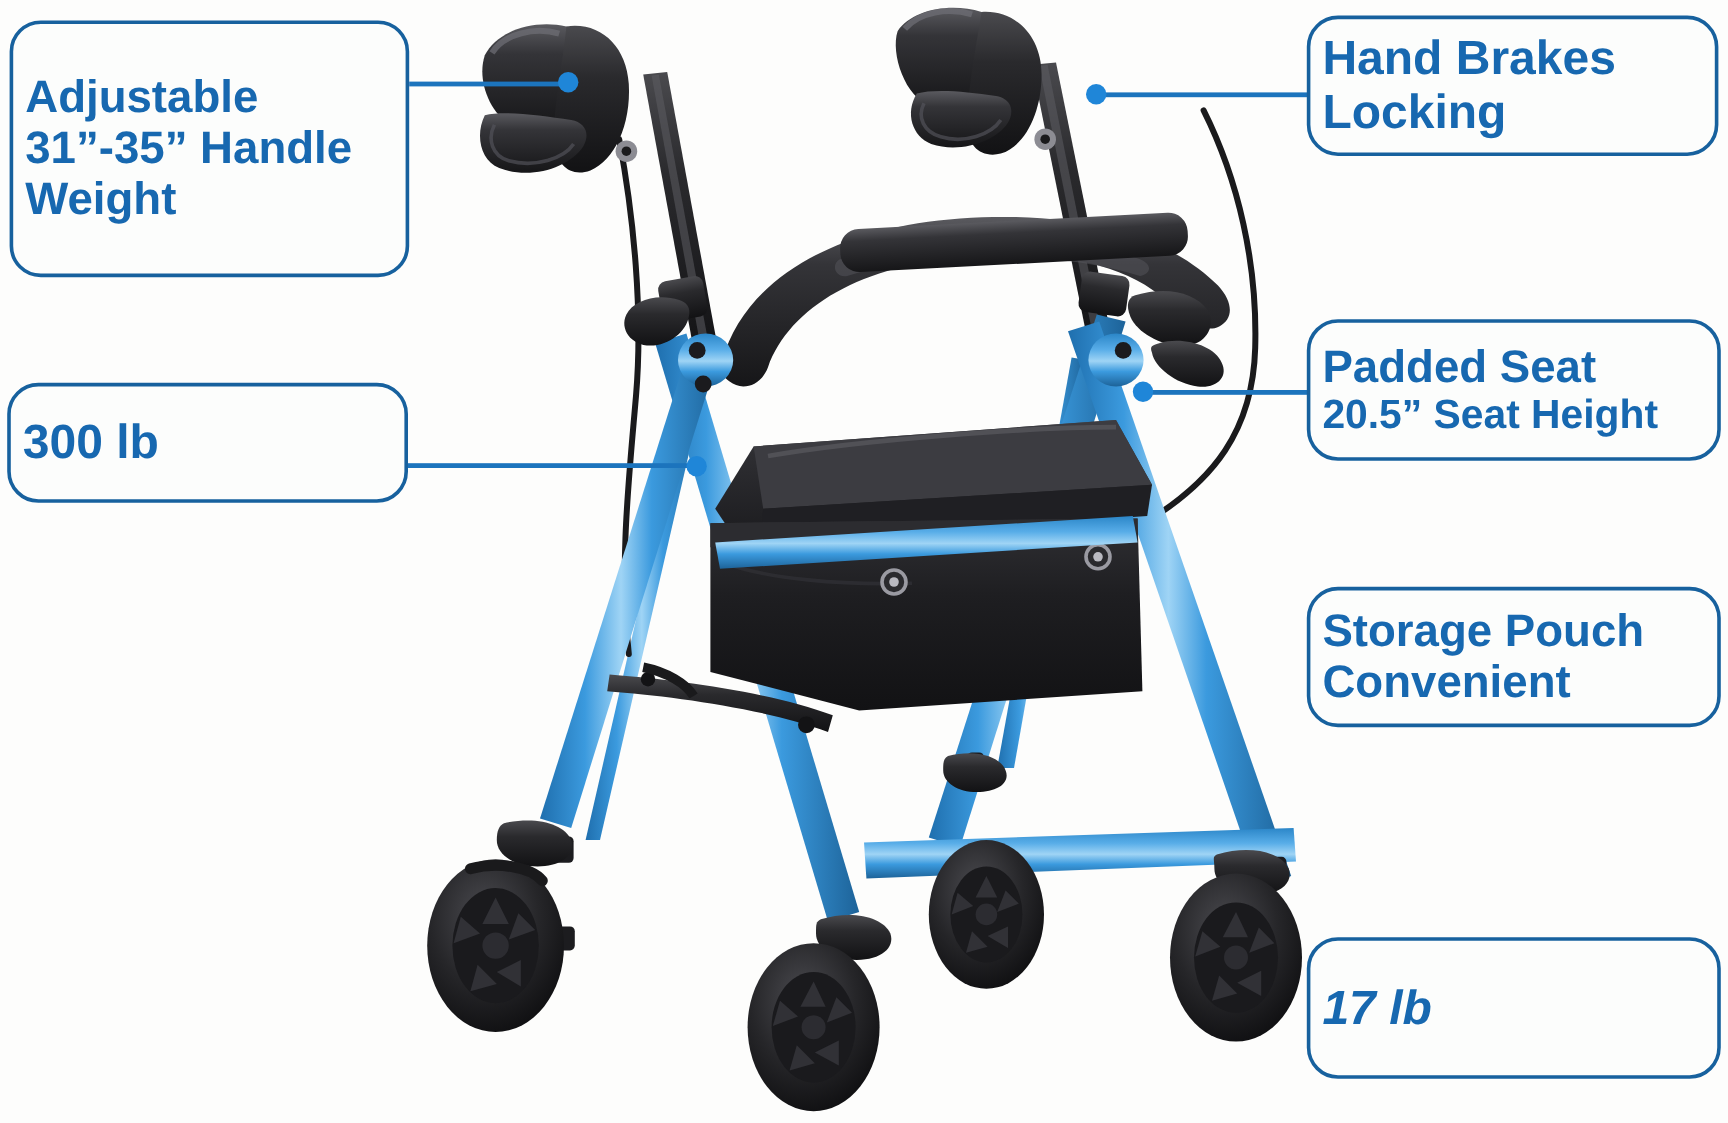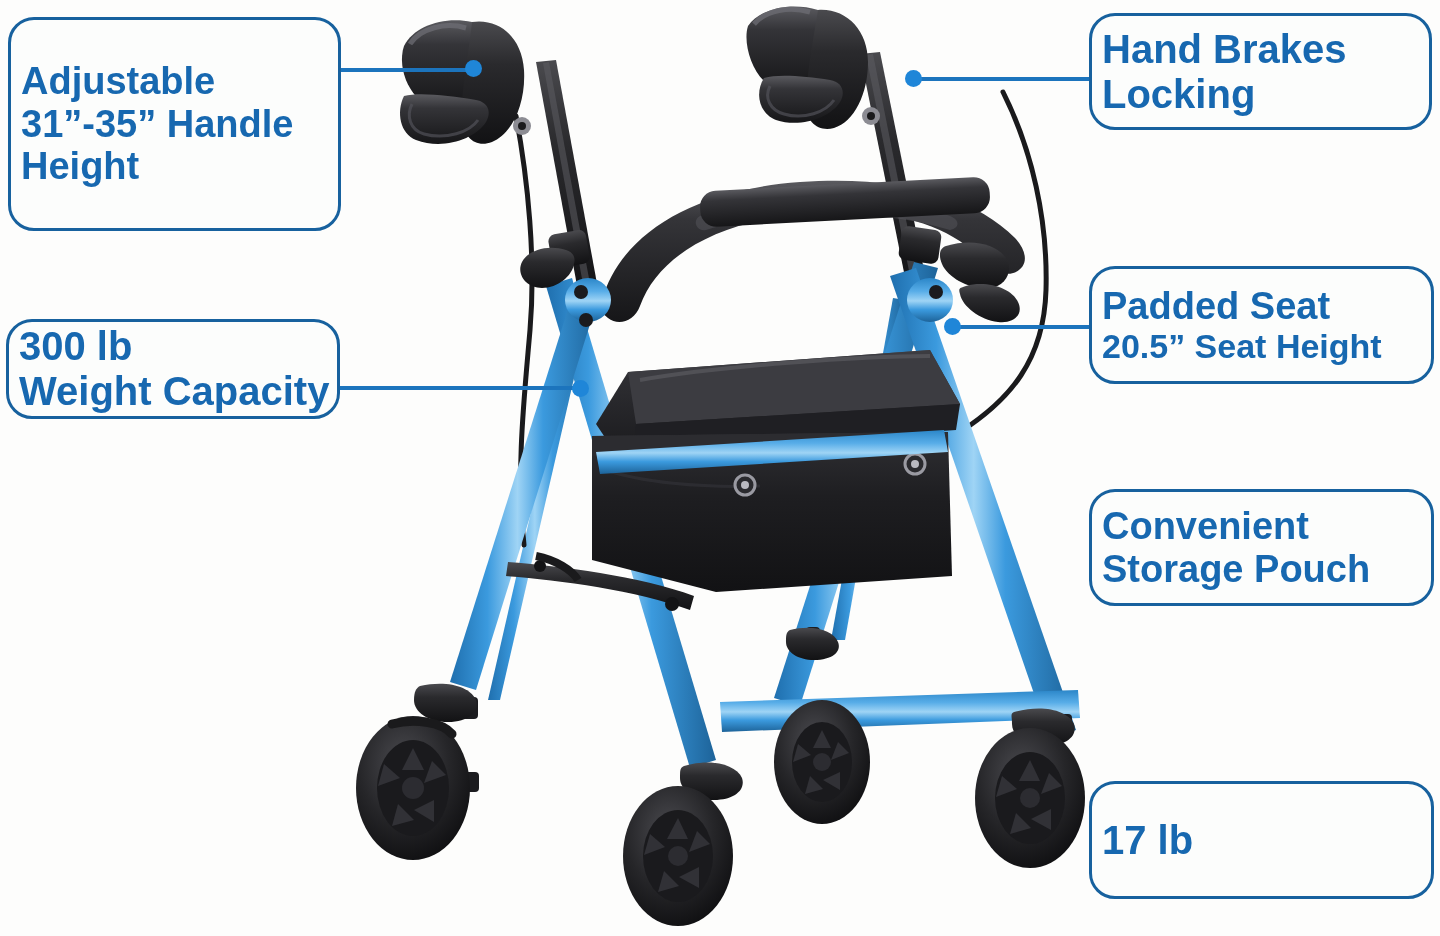--- a/index.html
+++ b/index.html
@@ -52,21 +52,21 @@
   #c-brakes .ln   { font-size: 40px; }
 
   #c-seat         { left: 1089px; top: 266px; width: 345px; height: 118px; }
   #c-seat .ln.bold  { font-size: 38px; }
   #c-seat .ln.light { font-size: 34px; }
 
   #c-pouch        { left: 1089px; top: 489px; width: 345px; height: 117px; }
   #c-pouch .ln    { font-size: 38px; }
 
   #c-prodweight   { left: 1089px; top: 781px; width: 345px; height: 118px; }
-  #c-prodweight .ln { font-size: 40px; }
+  #c-prodweight .ln { font-size: 40px; font-style: italic; }
 
   
   .leader {
     position: absolute;
     background: #1c74bd;
     height: 4px;
   }
 
   .dot {
     position: absolute;
@@ -314,41 +314,40 @@
 
   <div class="leader" style="left:913px; top:77px; width:178px;"></div>
   <div class="dot" style="left:905px; top:70px;"></div>
 
   <div class="leader" style="left:952px; top:325px; width:139px;"></div>
   <div class="dot" style="left:944px; top:318px;"></div>
 
   <div class="callout" id="c-handles">
     <span class="ln bold">Adjustable</span>
     <span class="ln bold">31”-35” Handle</span>
-    <span class="ln bold">Height</span>
+    <span class="ln bold">Weight</span>
   </div>
 
   <div class="callout" id="c-weight">
     <span class="ln bold">300 lb</span>
-    <span class="ln light">Weight Capacity</span>
   </div>
 
 
   <div class="callout" id="c-brakes">
     <span class="ln bold">Hand Brakes</span>
     <span class="ln bold">Locking</span>
   </div>
 
   <div class="callout" id="c-seat">
     <span class="ln bold">Padded Seat</span>
     <span class="ln light">20.5” Seat Height</span>
   </div>
 
   <div class="callout" id="c-pouch">
+    <span class="ln bold">Storage Pouch</span>
     <span class="ln bold">Convenient</span>
-    <span class="ln bold">Storage Pouch</span>
   </div>
 
   <div class="callout" id="c-prodweight">
     <span class="ln bold">17 lb</span>
   </div>
 
 </div>
 
 </body></html>

